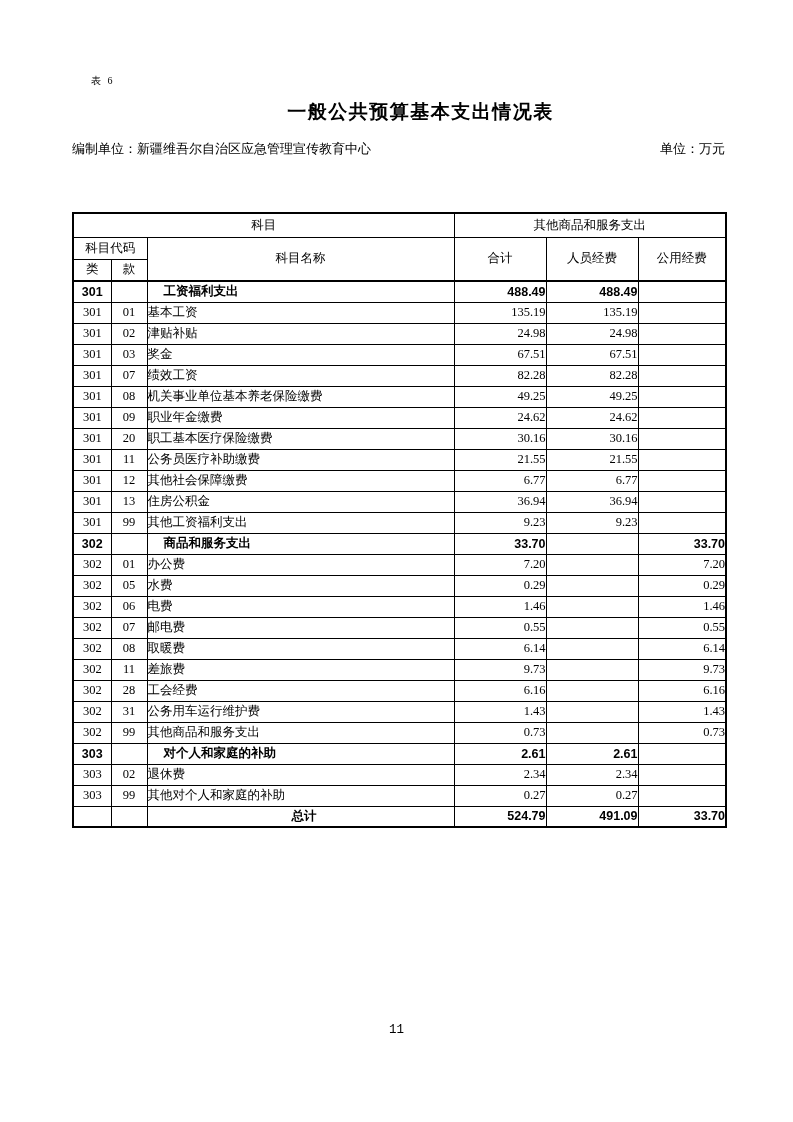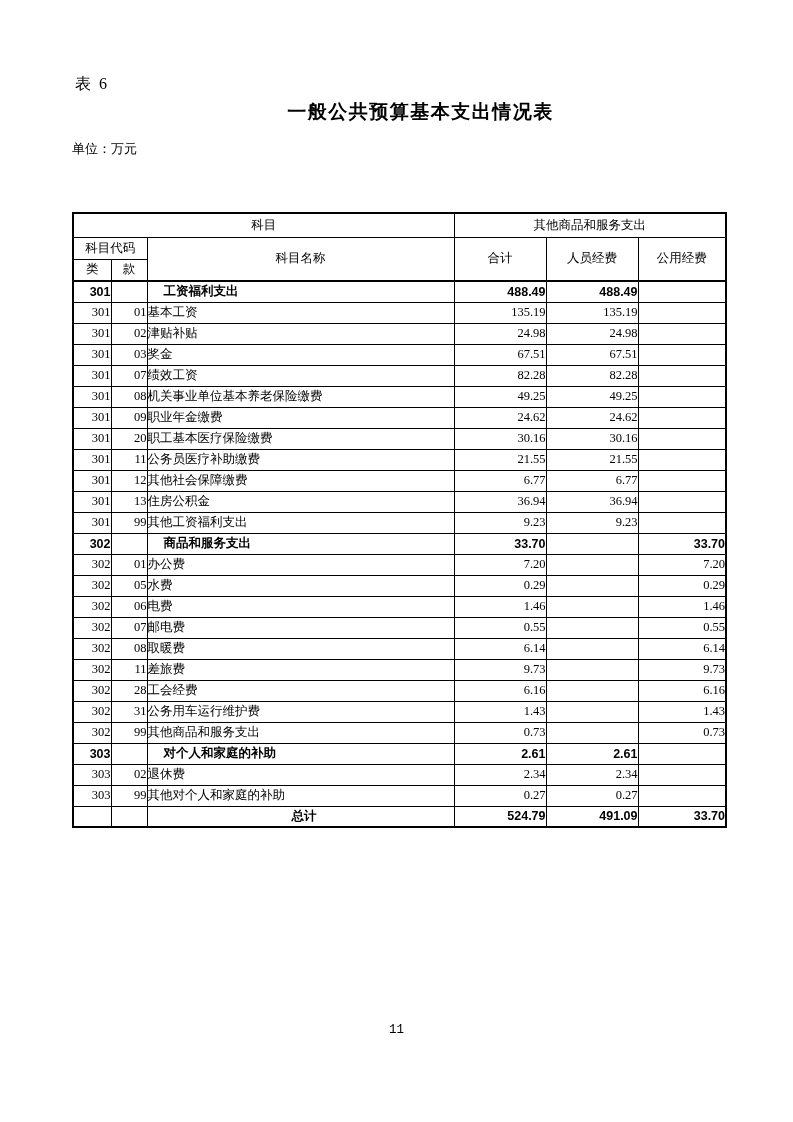--- a/index.html
+++ b/index.html
@@ -8,23 +8,23 @@
     width: 793px;
     height: 1122px;
     position: relative;
     font-family: "Liberation Serif", "DejaVu Serif", serif;
     color: #000000;
   }
   .sheet { position: absolute; inset: 0; background: #ffffff; }
 
   .table-label {
     position: absolute;
-    left: 75px;
+    left: 91px;
     top: 74px;
-    font-size: 16px;
+    font-size: 10px;
     letter-spacing: 2px;
   }
   .doc-title {
     position: absolute;
     left: 0;
     right: 0;
     top: 99px;
     text-align: center;
     font-size: 19px;
     font-weight: bold;
@@ -65,21 +65,21 @@
     font-weight: normal;
     text-align: center;
     font-size: 12.5px;
   }
   table.budget thead tr.h1 th { height: 24px; }
   table.budget thead tr.h2 th { height: 22px; }
   table.budget thead tr.h3 th { height: 22px; }
   table.budget thead { border-bottom: 2px solid #000; }
 
   table.budget tbody tr { height: 21px; }
-  td.code { text-align: right; }
+  td.code { text-align: center; }
   td.name { text-align: left; padding-left: 14px; }
   td.num  { text-align: right; padding-right: 5px; }
 
   tr.category, tr.grand-total {
     font-weight: bold;
     font-family: "Liberation Sans", "DejaVu Sans", sans-serif;
     font-size: 12.5px;
   }
   tr.category td.name { padding-left: 16px; }
   tr.grand-total td.name { text-align: center; padding-left: 7px; }
@@ -97,20 +97,21 @@
 </head>
 <body>
 
 <div class="sheet">
 
   <div class="table-label">表 6</div>
 
   <div class="doc-title">一般公共预算基本支出情况表</div>
 
   <div class="meta-line">
+    <span>编制单位：新疆维吾尔自治区应急管理宣传教育中心</span>
     <span>单位：万元</span>
   </div>
 
   <table class="budget">
     <colgroup>
       <col style="width:38px">
       <col style="width:36px">
       <col style="width:307px">
       <col style="width:92px">
       <col style="width:92px">

